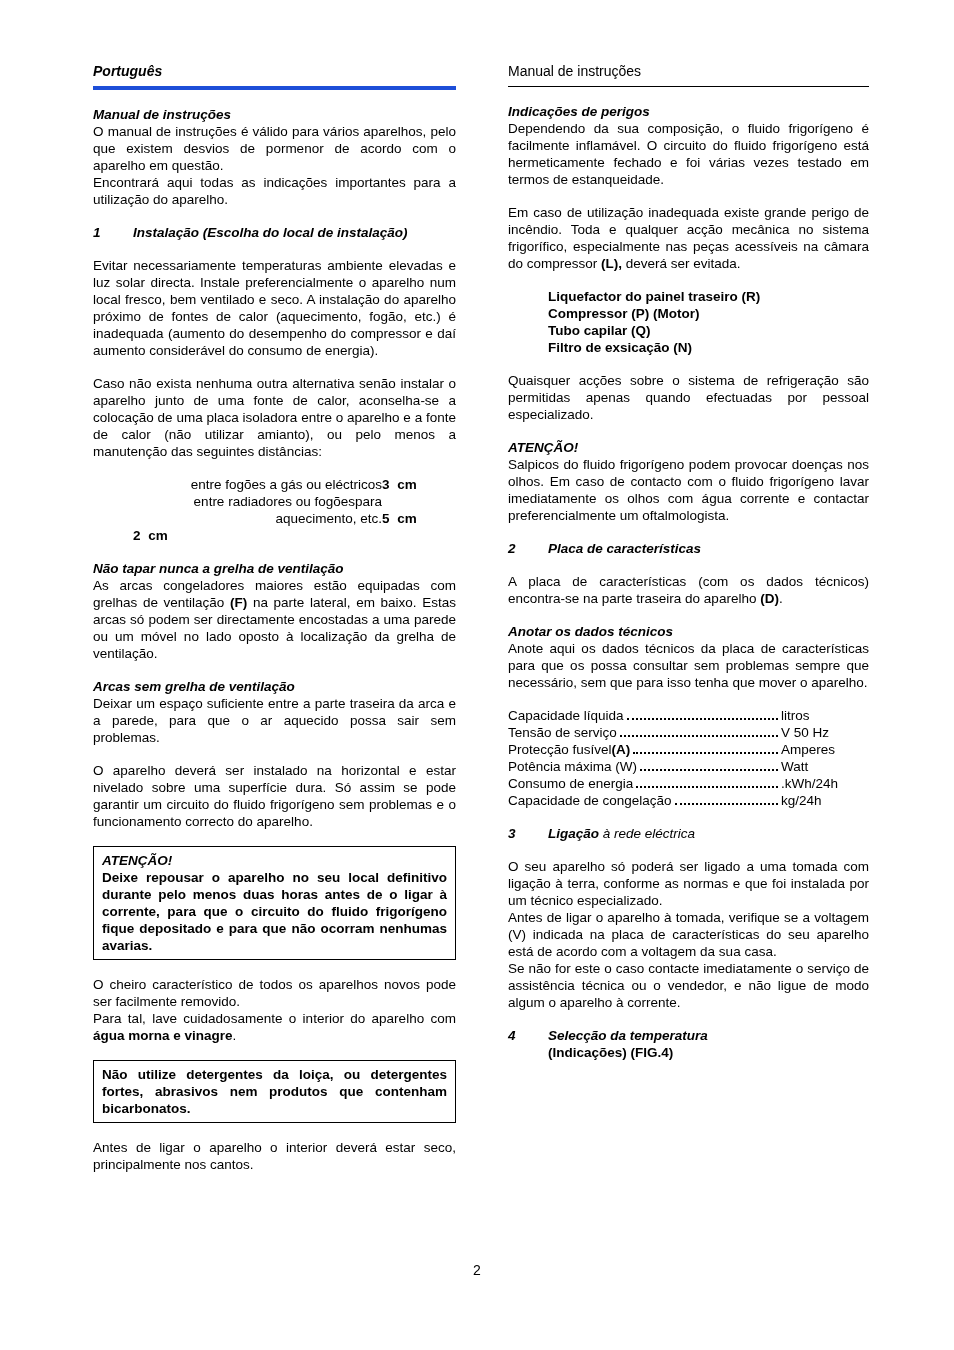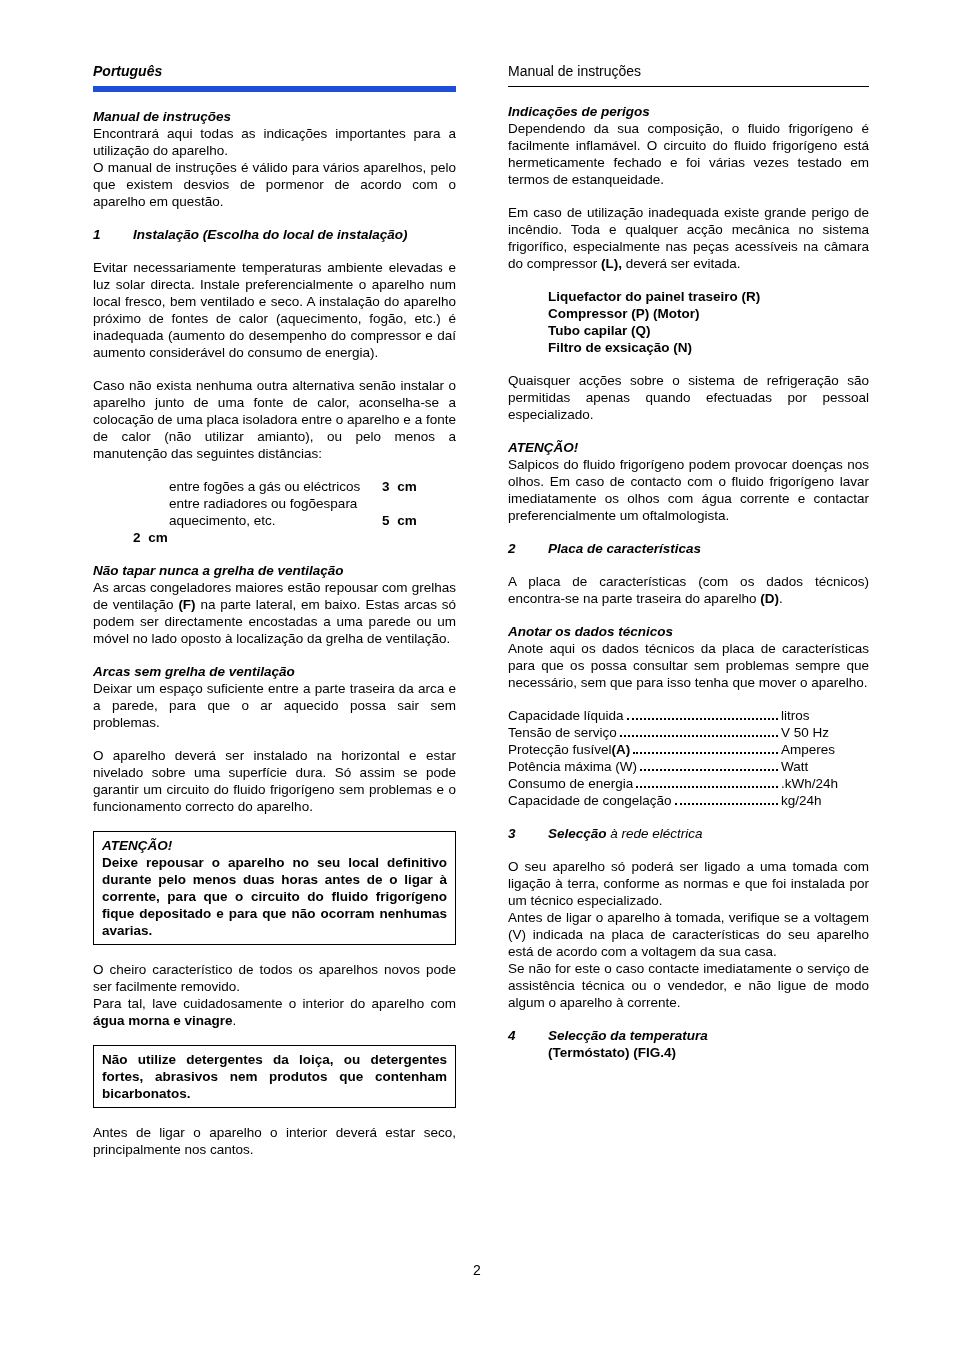--- a/index.html
+++ b/index.html
@@ -7,37 +7,37 @@
     width:954px; height:1350px; background:#ffffff; color:#000;
     font-family:"Liberation Sans", sans-serif;
     font-size:13.5px; line-height:17px;
     position:relative; overflow:hidden;
   }
   .col { position:absolute; top:63px; }
   .col-left  { left:93px;  width:363px; }
   .col-right { left:508px; width:361px; }
 
   .runhead { font-size:14px; padding-bottom:6px; }
-  .runhead-left  { font-weight:bold; font-style:italic; border-bottom:6px solid #1d4ed8; }
+  .runhead-left  { font-weight:bold; font-style:italic; border-bottom:4px solid #1d4ed8; }
   .runhead-right { font-weight:normal; border-bottom:1px solid #000; }
 
   p { margin:0; text-align:justify; }
   .h  { font-weight:bold; font-style:italic; }
   .b  { font-weight:bold; }
   .up { font-style:normal; }
   .it { font-weight:normal; }
   .mt  { margin-top:16px; }
   .mt2 { margin-top:70px; }
 
   .numh { display:flex; margin-top:16px; font-weight:bold; font-style:italic; }
   .numh .n { flex:0 0 40px; }
 
   .dist { display:grid; grid-template-columns:40px 1fr 74px; }
   .sq { width:7px; height:7px; background:#000; margin-top:5px; }
-  .dist .dlabel { text-align:left;margin-left:36px; }
+  .dist .dlabel { text-align:right; }
   .dist .dval { align-self:end; font-weight:bold; word-spacing:4px; }
 
   .comp { display:grid; grid-template-columns:40px 1fr; font-weight:bold; }
 
   .tech { display:flex; align-items:baseline; }
   .tech .lead { flex:1; border-bottom:2px dotted #000; margin:0 3px 3px 3px; min-width:8px; }
   .tech .tval { flex:0 0 88px; white-space:nowrap; }
 
   .wbox { border:1px solid #000; padding:5px 8px; font-weight:bold; margin-top:16px; }
   .wbox .wtitle { font-style:italic; }
@@ -47,22 +47,22 @@
 </style>
 </head>
 <body>
 
 <div>
 
   <div class="col col-left">
     <div class="runhead runhead-left">Português</div>
 
     <div class="h mt">Manual de instruções</div>
+    <p>O manual de instruções é válido para vários aparelhos, pelo que existem desvios de pormenor de acordo com o aparelho em questão.</p>
     <p>Encontrará aqui todas as indicações importantes para a utilização do aparelho.</p>
-    <p>O manual de instruções é válido para vários aparelhos, pelo que existem desvios de pormenor de acordo com o aparelho em questão.</p>
 
     <div class="numh">
       <span class="n">1</span>
       <span>Instalação (Escolha do local de instalação)</span>
     </div>
 
     <p class="mt">Evitar necessariamente temperaturas ambiente elevadas e luz solar directa. Instale preferencialmente o aparelho num local fresco, bem ventilado e seco. A instalação do aparelho próximo de fontes de calor (aquecimento, fogão, etc.) é inadequada (aumento do desempenho do compressor e daí aumento considerável do consumo de energia).</p>
     <p class="mt">Caso não exista nenhuma outra alternativa senão instalar o aparelho junto de uma fonte de calor, aconselha-se a colocação de uma placa isoladora entre o aparelho e a fonte de calor (não utilizar amianto), ou pelo menos a manutenção das seguintes distâncias:</p>
 
     <div class="mt">
@@ -76,21 +76,21 @@
         <span class="dlabel">entre radiadores ou fogõespara aquecimento, etc.</span>
         <span class="dval">5 cm</span>
       </div>
       <div class="dist">
         <span><span class="sq"></span></span>
         <span class="dval">2 cm</span>
       </div>
     </div>
 
     <div class="h mt">Não tapar nunca a grelha de ventilação</div>
-    <p><span>As arcas congeladores maiores estão repousar com grelhas de ventilação </span><span class="b">(F)</span><span> na parte lateral, em baixo. Estas arcas só podem ser directamente encostadas a uma parede ou um móvel no lado oposto à localização da grelha de ventilação.</span></p>
+    <p><span>As arcas congeladores maiores estão equipadas com grelhas de ventilação </span><span class="b">(F)</span><span> na parte lateral, em baixo. Estas arcas só podem ser directamente encostadas a uma parede ou um móvel no lado oposto à localização da grelha de ventilação.</span></p>
 
     <div class="h mt">Arcas sem grelha de ventilação</div>
     <p>Deixar um espaço suficiente entre a parte traseira da arca e a parede, para que o ar aquecido possa sair sem problemas.</p>
     <p class="mt">O aparelho deverá ser instalado na horizontal e estar nivelado sobre uma superfície dura. Só assim se pode garantir um circuito do fluido frigorígeno sem problemas e o funcionamento correcto do aparelho.</p>
 
     <div class="wbox">
       <div class="wtitle">ATENÇÃO!</div>
       <p>Deixe repousar o aparelho no seu local definitivo durante pelo menos duas horas antes de o ligar à corrente, para que o circuito do fluido frigorígeno fique depositado e para que não ocorram nenhumas avarias.</p>
     </div>
 
@@ -180,31 +180,31 @@
       <div class="tech">
         <span>Capacidade de congelação</span>
           <span class="b"></span>
         <span class="lead"></span>
         <span class="tval">kg/24h</span>
       </div>
     </div>
 
     <div class="numh">
       <span class="n">3</span>
-      <span><span>Selecção</span><span class="it"> à rede eléctrica</span></span>
+      <span><span>Ligação</span><span class="it"> à rede eléctrica</span></span>
     </div>
 
     <p class="mt">O seu aparelho só poderá ser ligado a uma tomada com ligação à terra, conforme as normas e que foi instalada por um técnico especializado.</p>
     <p>Antes de ligar o aparelho à tomada, verifique se a voltagem (V) indicada na placa de características do seu aparelho está de acordo com a voltagem da sua casa.</p>
     <p>Se não for este o caso contacte imediatamente o serviço de assistência técnica ou o vendedor, e não ligue de modo algum o aparelho à corrente.</p>
 
     <div class="numh">
       <span class="n">4</span>
       <span>
         <span style="display:block">Selecção da temperatura</span>
-        <span style="display:block" class="up">(Termóstato) (FIG.4)</span>
+        <span style="display:block" class="up">(Indicações) (FIG.4)</span>
       </span>
     </div>
 
   </div>
 
   <div class="footer">2</div>
 </div>
 
 </body></html>

